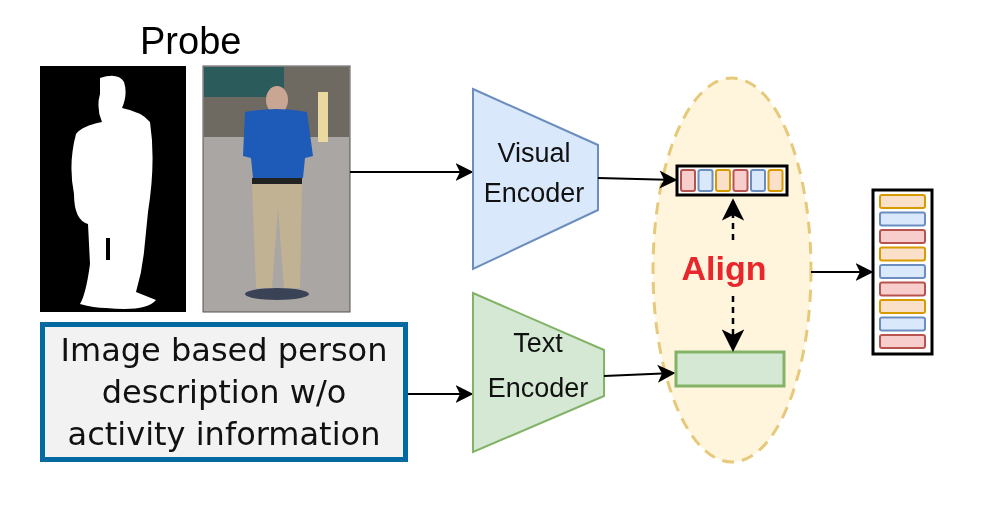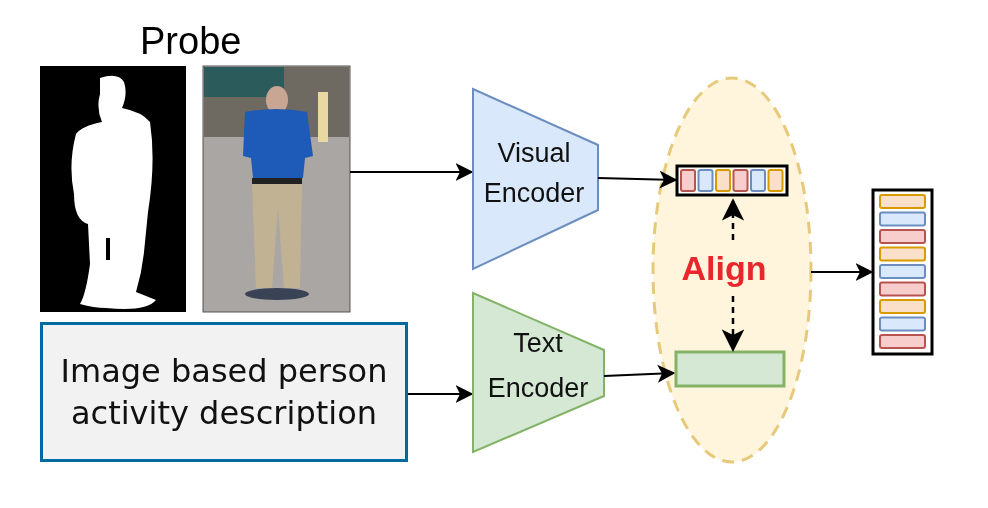--- a/index.html
+++ b/index.html
@@ -1,19 +1,19 @@
 <!DOCTYPE html>
 <html><head>
 <meta charset="utf-8">
 <style>
   html, body { margin:0; padding:0; background:#ffffff; }
   body { width:988px; height:508px; position:relative; overflow:hidden; font-family:"Liberation Sans", sans-serif; }
   #canvas { position:absolute; left:0; top:0; }
   .probe-title { position:absolute; left:140px; top:20px; font-size:38px; color:#000; font-family:"Liberation Sans", sans-serif; }
-  .desc-box { position:absolute; left:40px; top:322px; width:368px; height:140px; background:#f2f2f2; border:3px solid #0369a1; box-sizing:border-box;
+  .desc-box { position:absolute; left:40px; top:322px; width:368px; height:140px; background:#f2f2f2; border:5px solid #0369a1; box-sizing:border-box;
     display:flex; align-items:center; justify-content:center; text-align:center; font-size:32px; line-height:42px; color:#111; font-family:"DejaVu Sans", sans-serif; }
   .desc-box span { display:block; }
 </style>
 </head>
 <body>
 
 <div class="probe-title">Probe</div>
 
 <svg id="canvas" width="988" height="508" viewBox="0 0 988 508" xmlns="http://www.w3.org/2000/svg">
   <defs>
@@ -86,15 +86,16 @@
       <rect x="880" y="282.5" width="45" height="13" rx="2" fill="#f8cecc" stroke="#b85450" stroke-width="2"></rect>
       <rect x="880" y="300" width="45" height="13" rx="2" fill="#fae0c8" stroke="#d79b00" stroke-width="2"></rect>
       <rect x="880" y="317.5" width="45" height="13" rx="2" fill="#dae8fc" stroke="#6c8ebf" stroke-width="2"></rect>
       <rect x="880" y="335" width="45" height="13" rx="2" fill="#f8cecc" stroke="#b85450" stroke-width="2"></rect>
     </g>
 </svg>
 
 <div class="desc-box">
   <div>
     <span>Image based person</span>
-    <span>activity description</span>
+    <span>description w/o</span>
+    <span>activity information</span>
   </div>
 </div>
 
 </body></html>

